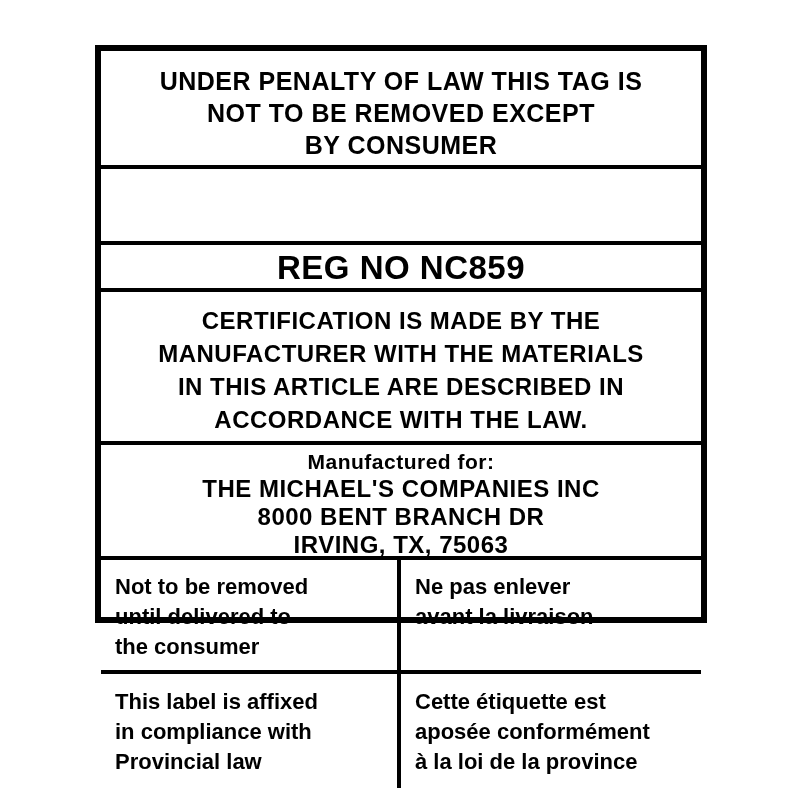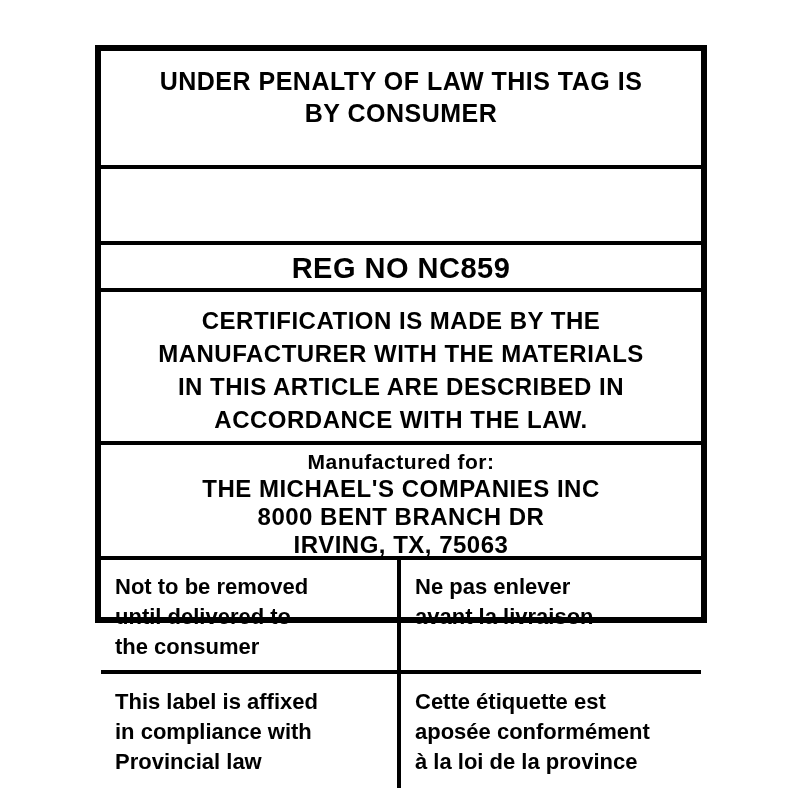--- a/index.html
+++ b/index.html
@@ -50,21 +50,21 @@
   #row-blank {
     height: 76px;
   }
 
   
   #row-reg {
     height: 47px;
     padding-top: 7px;
   }
   #row-reg .line {
-    font-size: 29px;
+    font-size: 33px;
     line-height: 32px;
   }
 
   
   #row-cert {
     height: 153px;
     padding-top: 12px;
   }
   #row-cert .line {
     font-size: 24px;
@@ -112,20 +112,21 @@
     padding-top: 13px;
   }
 </style>
 </head>
 <body>
 
 <div id="label-wrap">
 
   <div class="row center-block" id="row-penalty">
     <div class="line">UNDER PENALTY OF LAW THIS TAG IS</div>
+    <div class="line">NOT TO BE REMOVED EXCEPT</div>
     <div class="line">BY CONSUMER</div>
   </div>
 
   <div class="row" id="row-blank"></div>
 
   <div class="row center-block" id="row-reg">
     <div class="line">REG NO NC859</div>
   </div>
 
   <div class="row center-block" id="row-cert">

